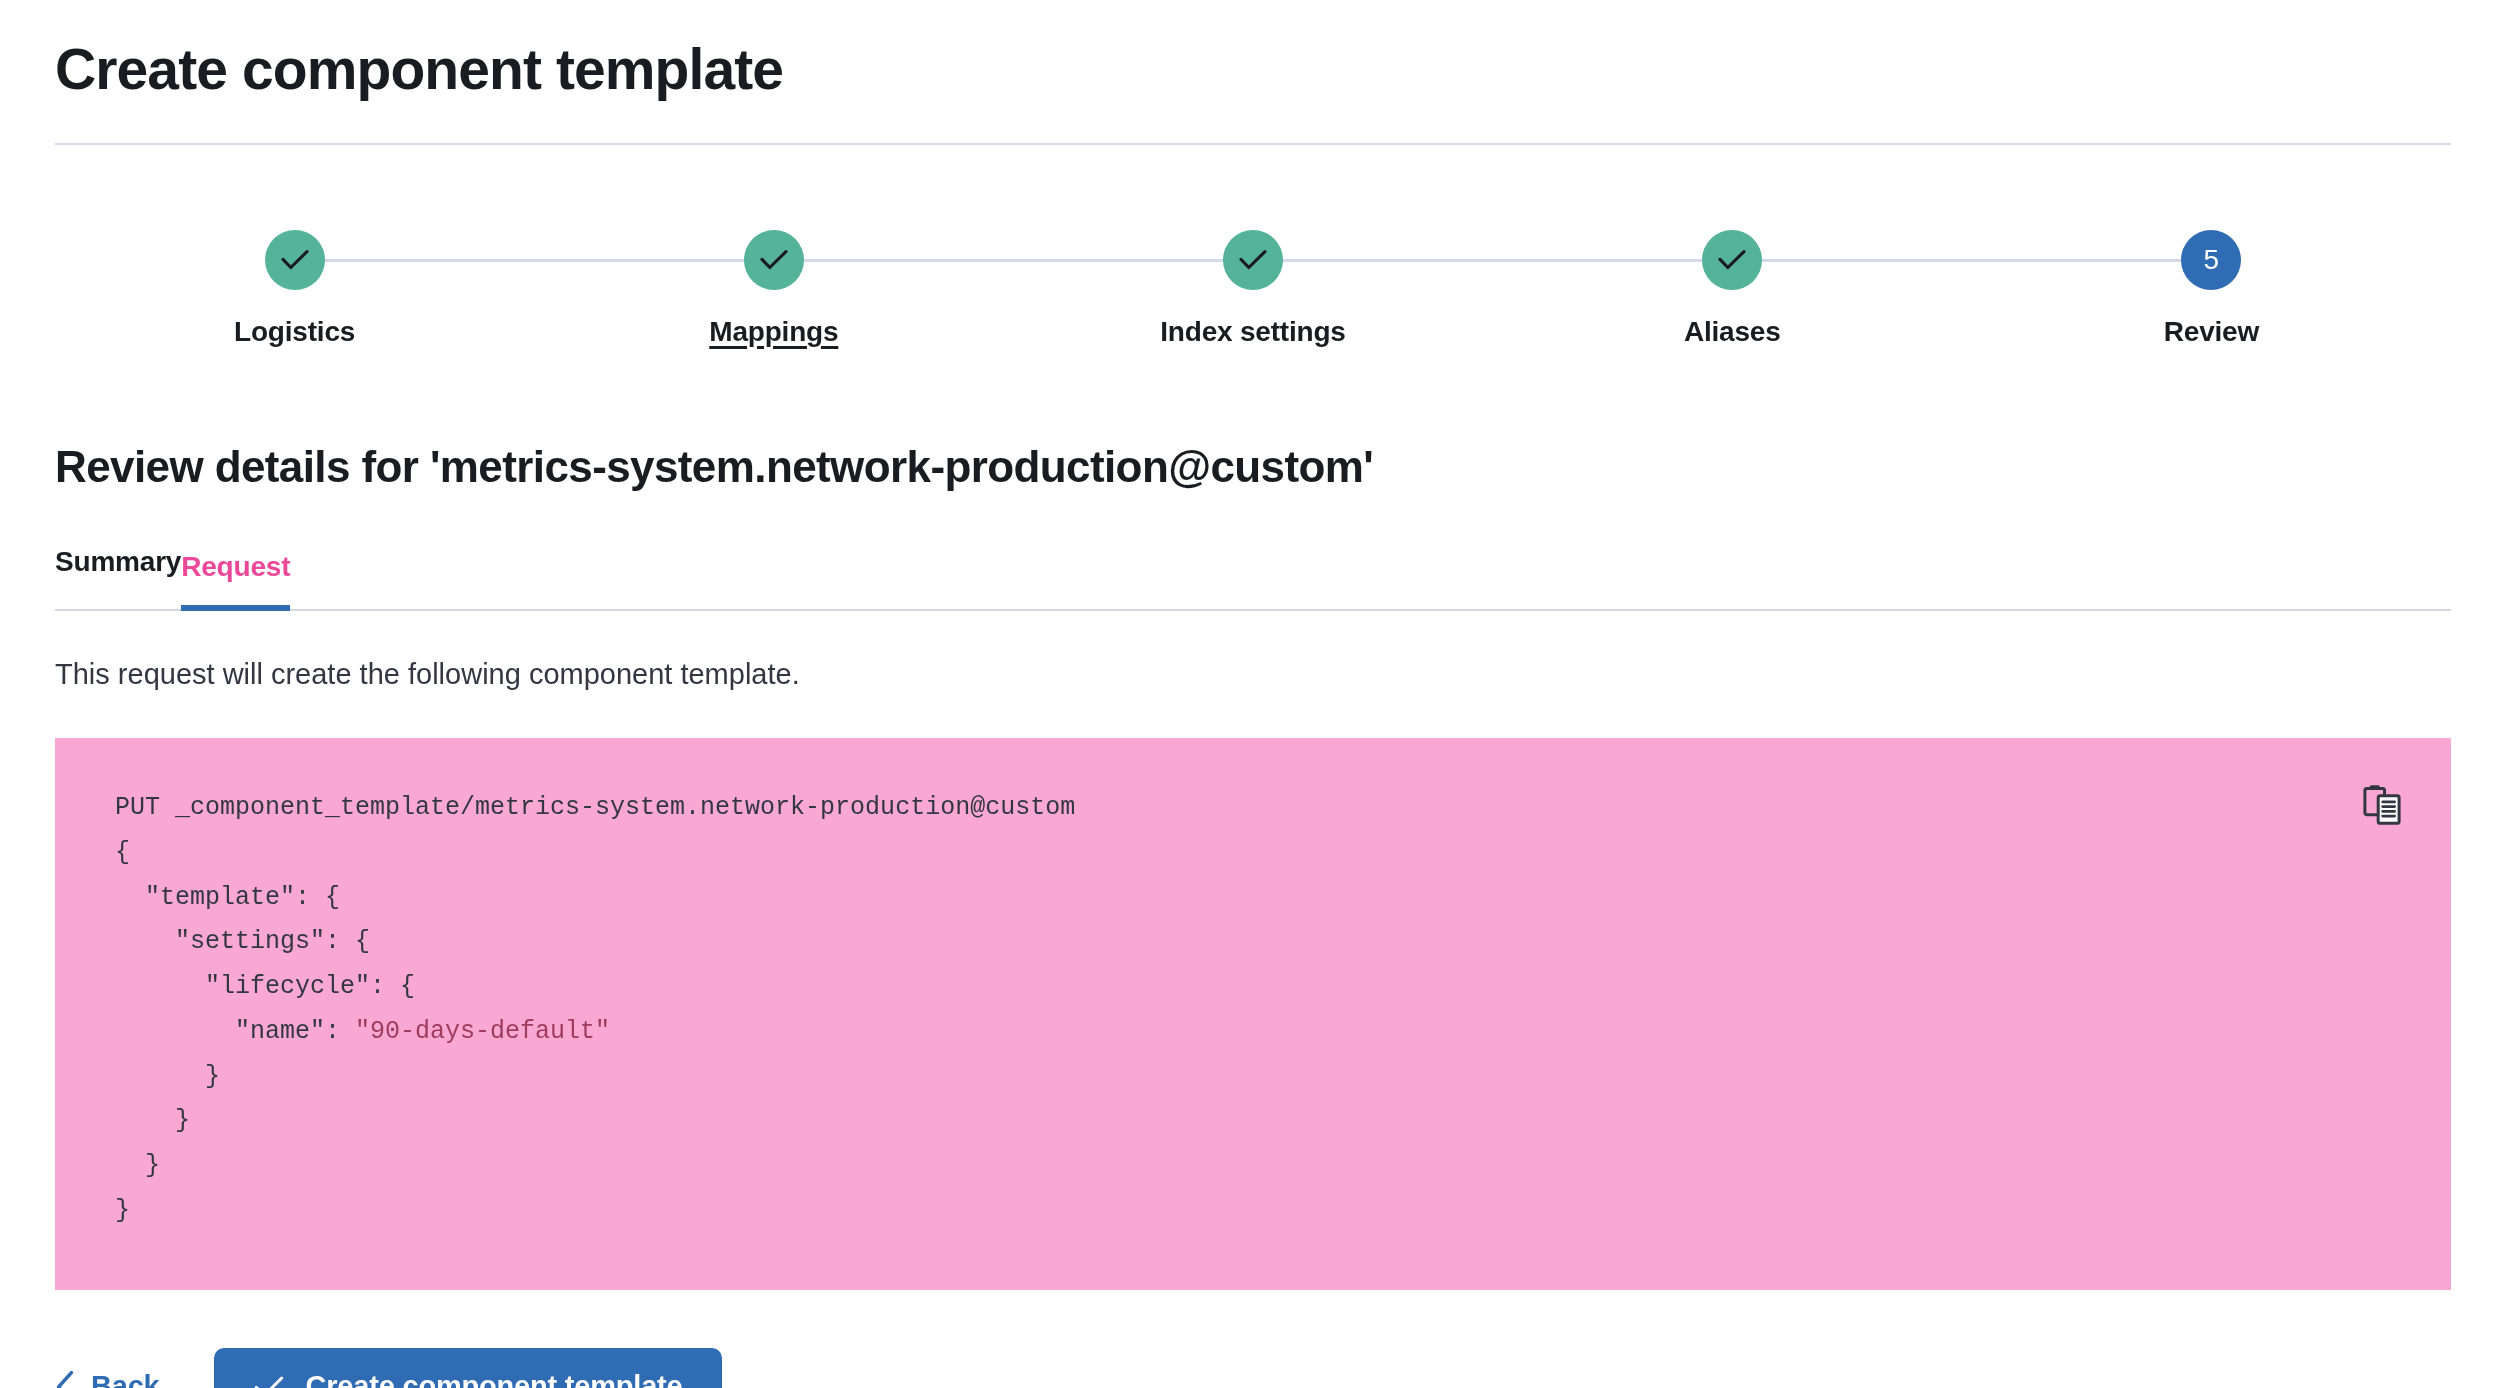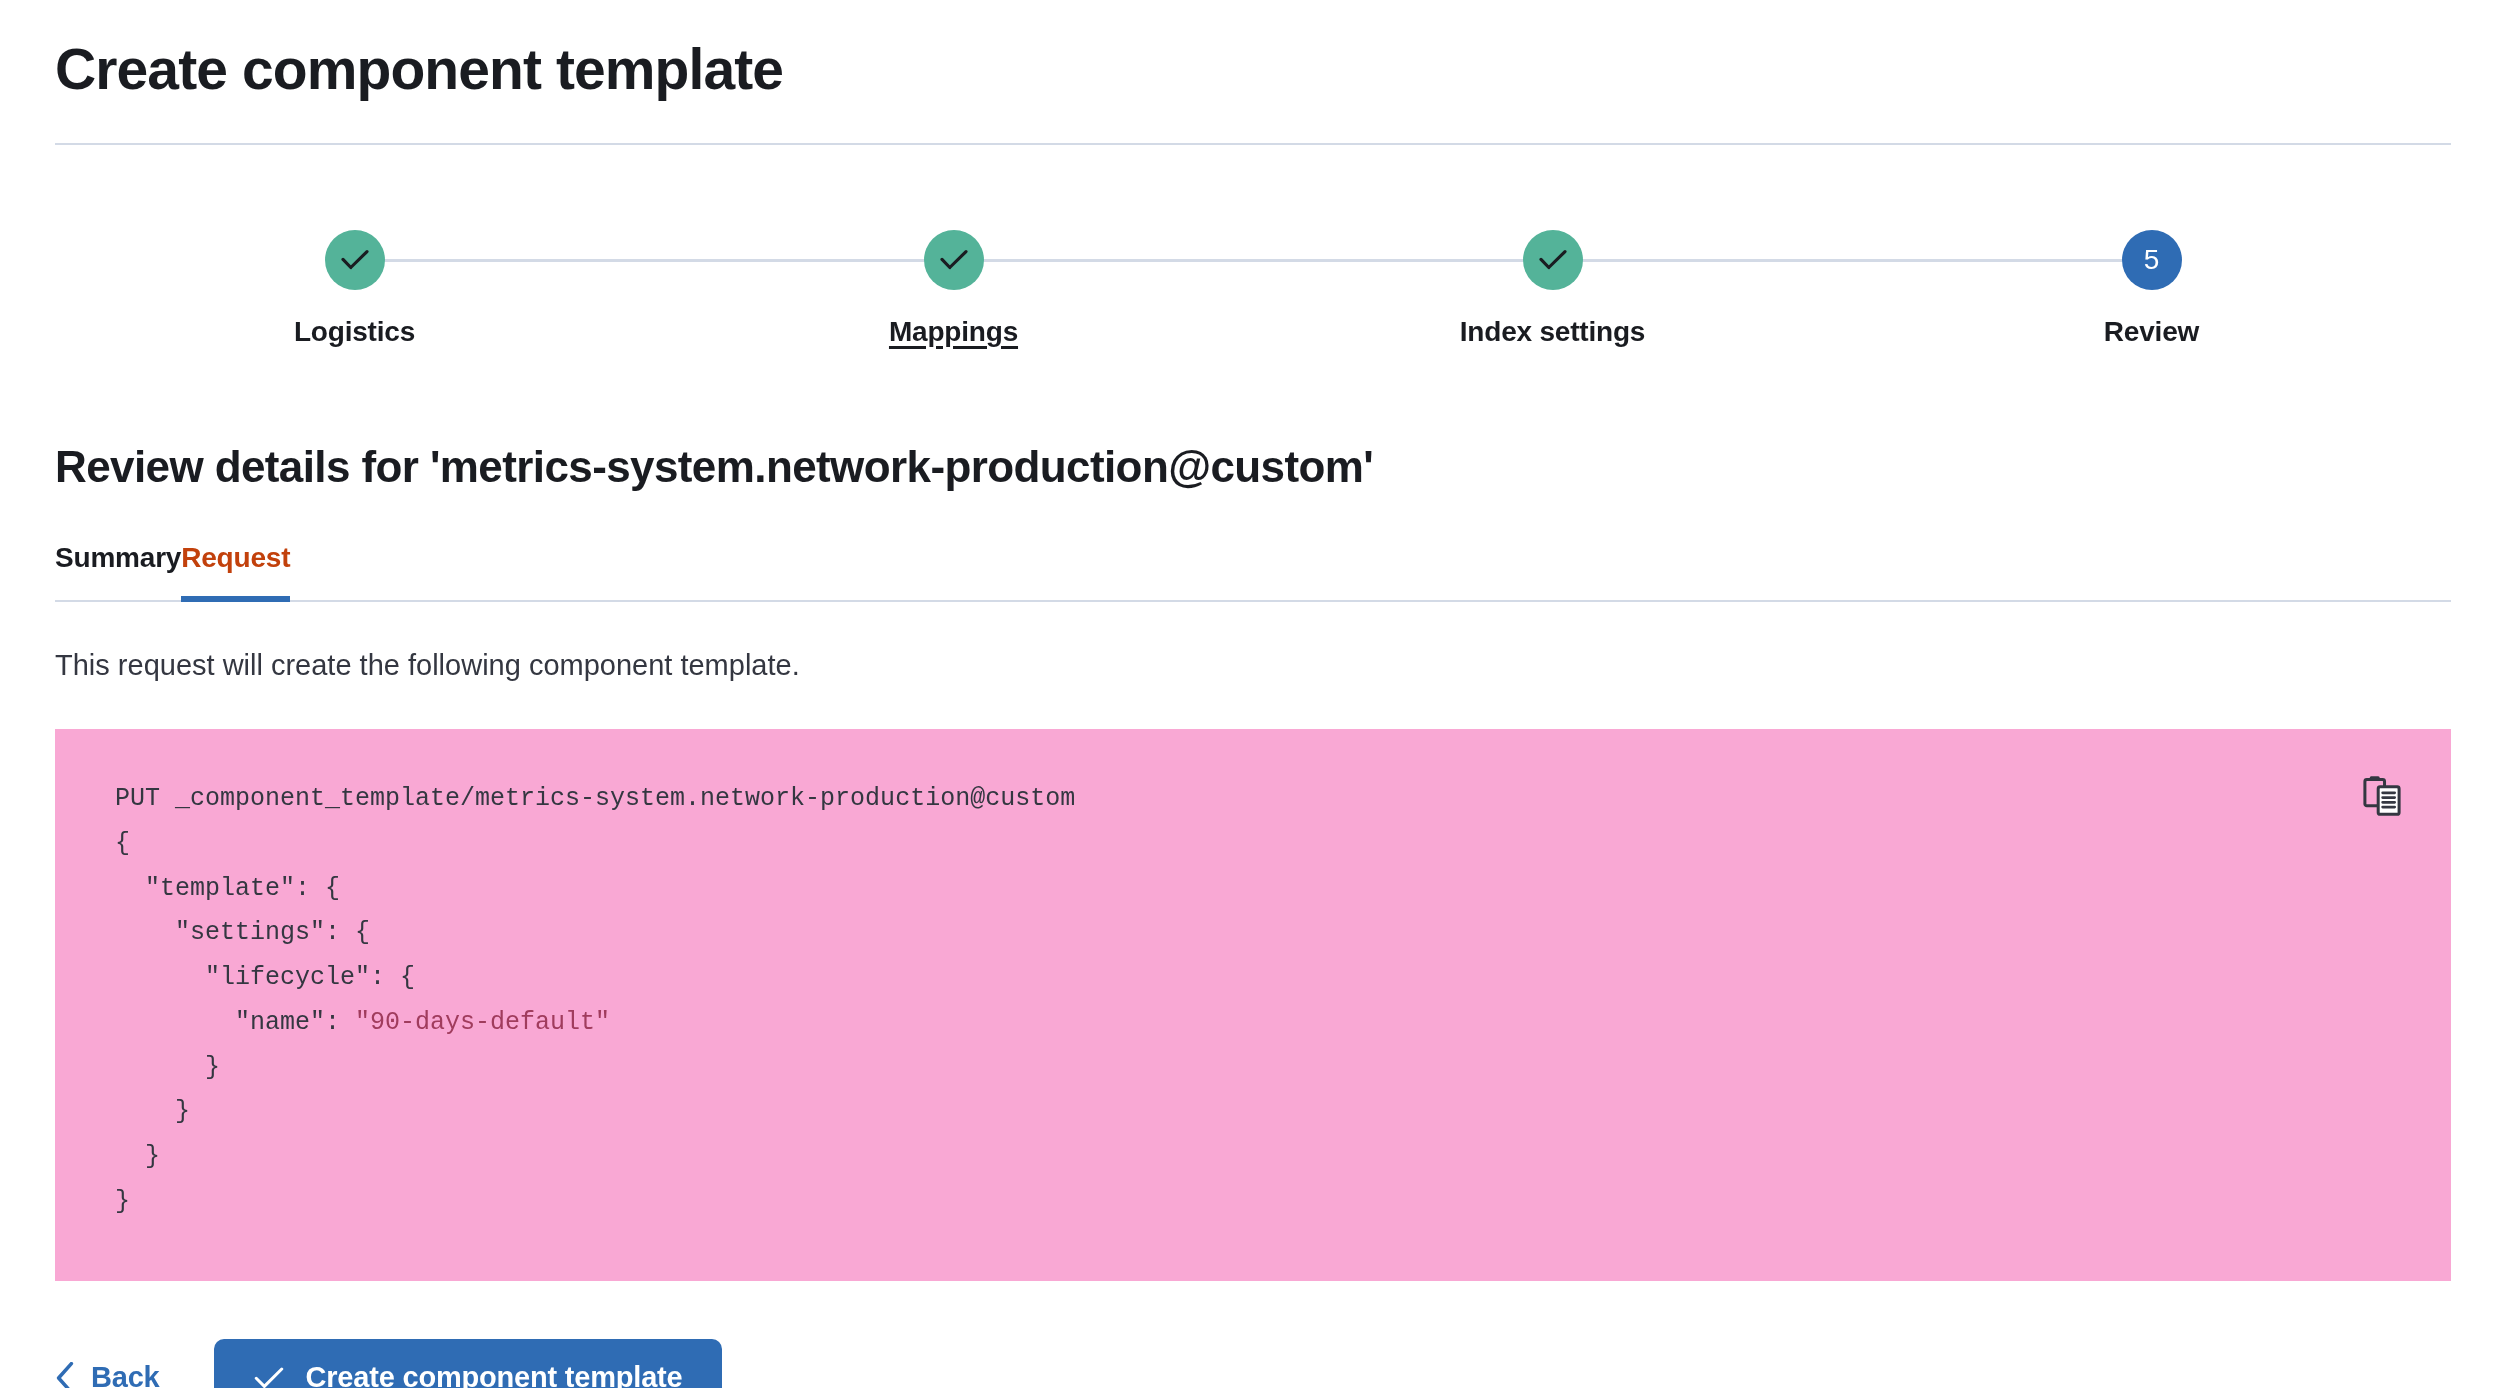--- a/index.html
+++ b/index.html
@@ -131,21 +131,22 @@
     color: #1a1c21;
     padding: 0 0 26px 0;
     position: relative;
     cursor: pointer;
     letter-spacing: -0.2px;
     background: none;
     border: none;
     font-family: inherit;
   }
   .tab.active {
-    color: #c2410c;
+    color: #ec4899;
+    margin-top: 9px;
   }
   .tab.active::after {
     content: "";
     position: absolute;
     left: 0;
     right: 0;
     bottom: -2px;
     height: 6px;
     background: #2f6cb4;
   }
@@ -259,20 +260,29 @@
           <div class="step-label hovered">Mappings</div>
         </div>
         <div class="step">
           <div class="step-connector"></div>
           <div class="step-circle">
             <svg width="30" height="24" viewBox="0 0 20 16" fill="none" aria-hidden="true">
               <path d="M2 7.6l5.2 5.4L18 2.4" stroke="#1a1c21" stroke-width="2.1" stroke-linecap="round" stroke-linejoin="round"></path>
             </svg>
           </div>
           <div class="step-label">Index settings</div>
+        </div>
+        <div class="step">
+          <div class="step-connector"></div>
+          <div class="step-circle">
+            <svg width="30" height="24" viewBox="0 0 20 16" fill="none" aria-hidden="true">
+              <path d="M2 7.6l5.2 5.4L18 2.4" stroke="#1a1c21" stroke-width="2.1" stroke-linecap="round" stroke-linejoin="round"></path>
+            </svg>
+          </div>
+          <div class="step-label">Aliases</div>
         </div>
         <div class="step">
           <div class="step-circle current">5</div>
           <div class="step-label">Review</div>
         </div>
       </div>
   </div>
 
   <h2 class="review-heading">Review details for 'metrics-system.network-production@custom'</h2>
 

